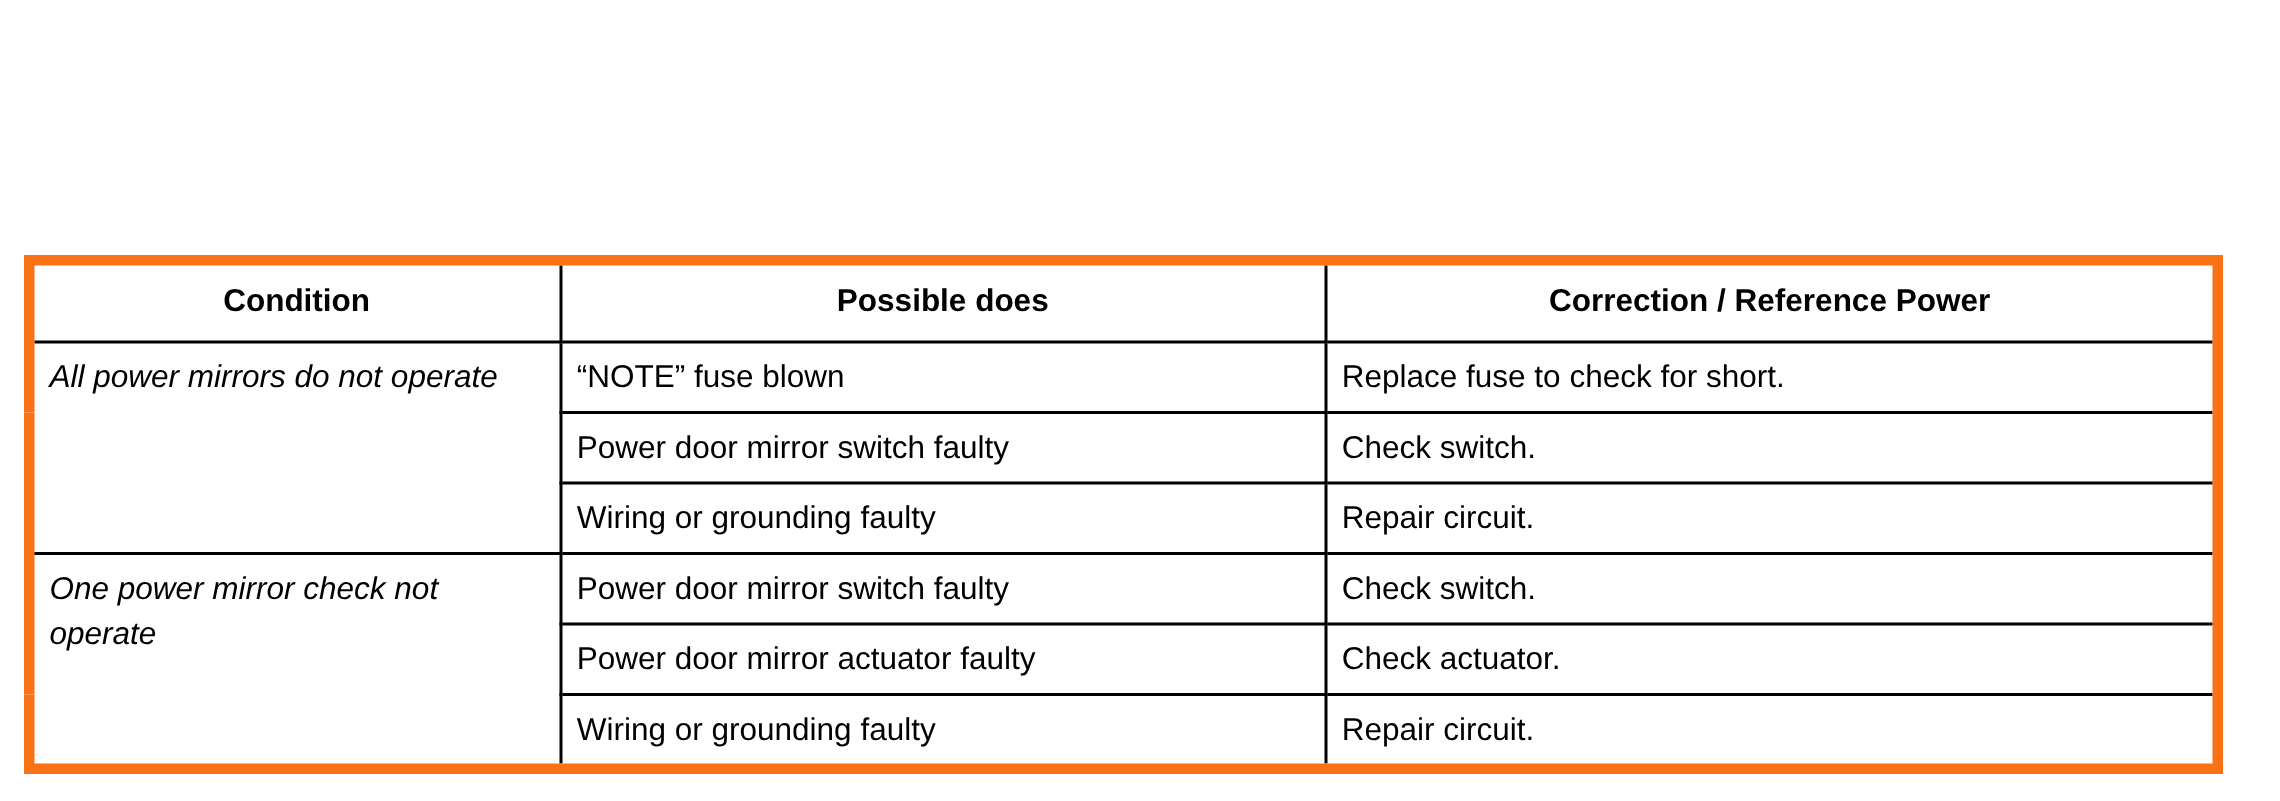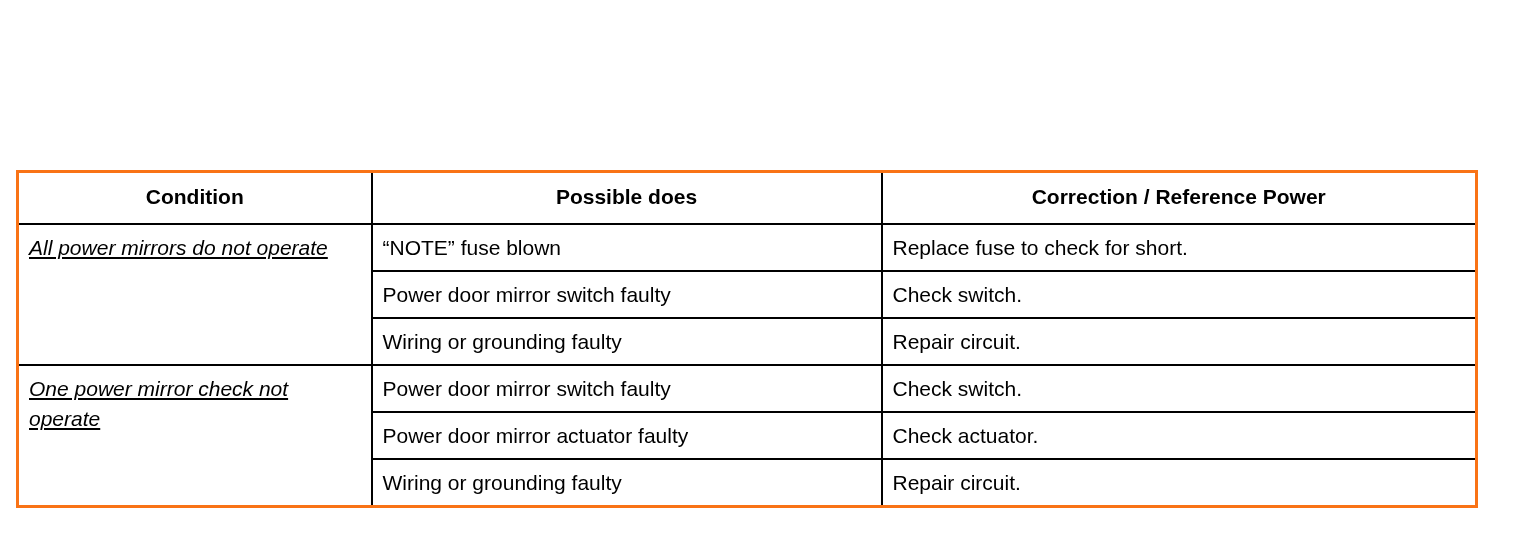--- a/index.html
+++ b/index.html
@@ -84,31 +84,30 @@
     line-height: 27px;
   }
   td.cond-cell {
     font-weight: bold;
     font-style: italic;
     vertical-align: top;
   }
   td.cond-cell .cell-inner {
     padding-top: 8px;
     line-height: 30px;
-    text-decoration: underline;
   }
   td.cause-cell {
     font-style: normal;
   }
   td.corr-cell {
   }
 
   
   .symptom-table {
-    border: 3px solid #f97316;
+    border: 7px solid #f97316;
   }
 </style>
 </head>
 <body>
 
 <div class="page">
 
 
 
   <table class="symptom-table">

